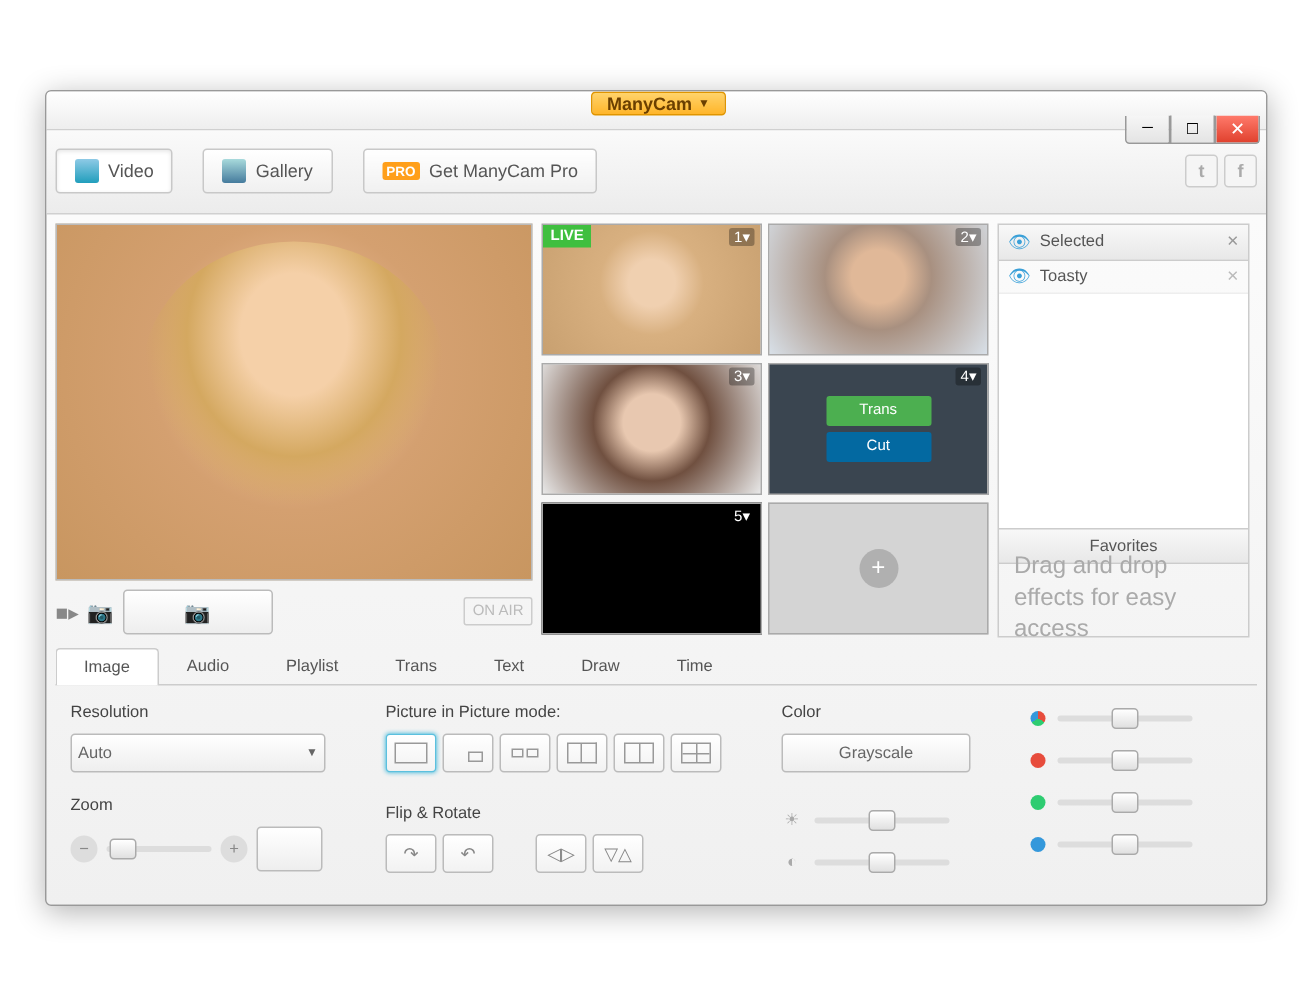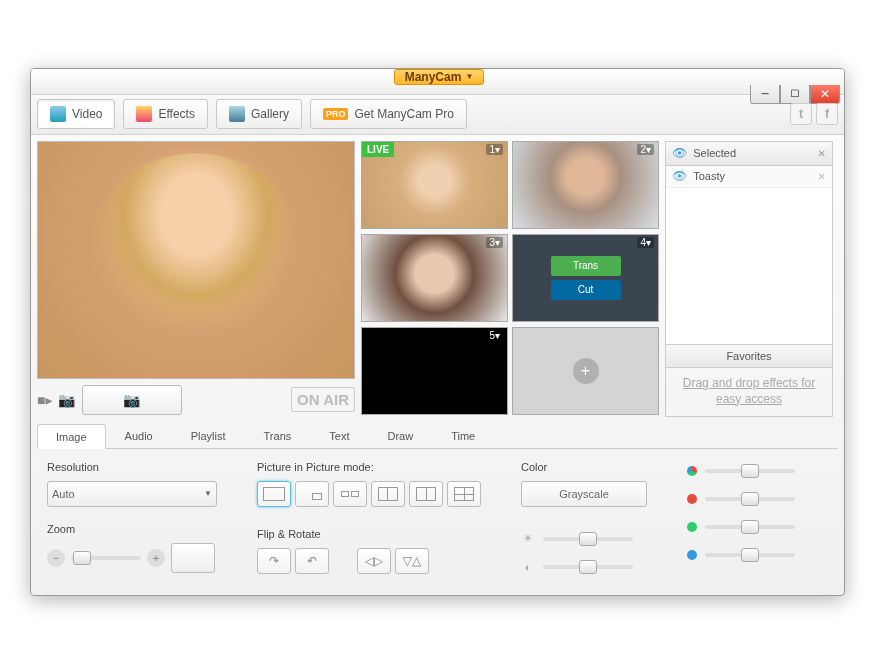--- a/index.html
+++ b/index.html
@@ -5,36 +5,36 @@
 * { box-sizing: border-box; margin: 0; padding: 0; font-family: "Segoe UI", Tahoma, sans-serif; }
 body { background: #fff; display: flex; align-items: center; justify-content: center; height: 663px; }
 .window { width: 815px; border: 1px solid #999; border-radius: 4px; overflow: hidden; box-shadow: 0 4px 20px rgba(0,0,0,0.3); background: linear-gradient(#fdfdfd,#f0f0f0); }
 .titlebar { height: 26px; background: linear-gradient(#fff,#eee); display: flex; align-items: center; border-bottom: 1px solid #d0d0d0; flex-direction: column; }
 .app-btn { margin-left: 3px; height: 20px; padding: 0 10px; background: linear-gradient(#ffd36b,#ffb52a); border: 1px solid #e09500; border-radius: 3px; display: flex; align-items: center; gap: 4px; font-size: 12px; color: #6b3f00; font-weight: bold; cursor: pointer; }
 .app-btn .chev { font-size: 8px; }
 .win-controls { margin-left: auto; display: flex; }
 .win-btn { width: 30px; height: 19px; border: 1px solid #999; border-top: none; display: flex; align-items: center; justify-content: center; font-size: 10px; background: linear-gradient(#f6f6f6,#e4e4e4); }
 .win-btn.min { border-radius: 0 0 0 3px; }
 .win-btn.close { background: linear-gradient(#ff7a6b,#e0412e); color: #fff; font-size: 12px; border-radius: 0 0 3px 0; margin-right: 4px; }
-.toolbar { height: 40px; display: flex; align-items: center; padding: 0 6px; gap: 8px; background: linear-gradient(#fafafa,#ececec); border-bottom: 1px solid #d0d0d0; }
+.toolbar { height: 56px; display: flex; align-items: center; padding: 0 6px; gap: 20px; background: linear-gradient(#fafafa,#ececec); border-bottom: 1px solid #d0d0d0; }
 .tool-btn { height: 30px; padding: 0 12px; background: linear-gradient(#fff,#f0f0f0); border: 1px solid #c8c8c8; border-radius: 3px; display: flex; align-items: center; gap: 6px; font-size: 12px; color: #555; cursor: pointer; }
 .tool-btn.active { background: #fff; box-shadow: inset 0 1px 3px rgba(0,0,0,0.1); }
 .tool-btn.pro { color: #555; }
 .pro-badge { background: #ff9f1a; color: #fff; font-size: 9px; font-weight: bold; padding: 1px 3px; border-radius: 2px; }
 .social { margin-left: auto; display: flex; gap: 4px; }
 .social-btn { width: 22px; height: 22px; border: 1px solid #ccc; background: #f5f5f5; border-radius: 3px; display: flex; align-items: center; justify-content: center; font-size: 12px; color: #aaa; font-weight: bold; }
 .content { display: flex; padding: 6px; gap: 6px; }
 .left-col { width: 318px; }
 .preview { width: 318px; height: 238px; border: 1px solid #bbb; background: #d8c4a8; position: relative; overflow: hidden; }
 .face-sim { position: absolute; inset: 0; background: radial-gradient(circle at 50% 40%, #f0c4a0 0%, #e8b890 20%, #d4a070 45%, #c89660 100%); }
 .hair-sim { position: absolute; top: 5%; left: 18%; right: 18%; height: 75%; background: radial-gradient(ellipse at 50% 35%, #f5d0a8 25%, #d4a860 50%, transparent 70%); border-radius: 50% 50% 40% 40%; }
 .preview-controls { height: 34px; display: flex; align-items: center; gap: 6px; margin-top: 4px; }
 .pv-icon { font-size: 14px; color: #888; }
 .snap-btn { width: 100px; height: 30px; background: linear-gradient(#fff,#eee); border: 1px solid #bbb; border-radius: 3px; display: flex; align-items: center; justify-content: center; font-size: 14px; color: #666; cursor: pointer; }
-.onair { margin-left: auto; font-size: 15px; font-weight: bold; color: #bbb; border: 1px solid #ccc; padding: 3px 5px; border-radius: 2px; }
+.onair { margin-left: auto; font-size: 10px; font-weight: normal; color: #bbb; border: 1px solid #ccc; padding: 3px 5px; border-radius: 2px; }
 .grid { width: 298px; display: grid; grid-template-columns: 1fr 1fr; gap: 4px; }
 .tile { height: 88px; border: 1px solid #aaa; position: relative; background: #888; overflow: hidden; }
 .tile .num { position: absolute; top: 2px; right: 4px; font-size: 10px; color: #fff; background: rgba(0,0,0,0.3); padding: 0 3px; border-radius: 2px; }
 .tile.live::before { content: "LIVE"; position: absolute; top: 0; left: 0; background: #3fbf3f; color: #fff; font-size: 10px; font-weight: bold; padding: 2px 5px; }
 .tile1 { background: radial-gradient(circle at 50% 45%, #f0d0b0 18%, #d8b080 40%, #c8a070 100%); }
 .tile2 { background: radial-gradient(circle at 50% 40%, #e0b898 20%, #a89080 40%, #d8e0e8 100%); }
 .tile3 { background: radial-gradient(circle at 50% 45%, #e8c8b0 22%, #705040 45%, #e8e8e8 100%); }
 .tile4 { background: #3a4550; display: flex; flex-direction: column; align-items: center; justify-content: center; gap: 4px; }
 .tile4-btn { width: 70px; height: 20px; font-size: 10px; color: #fff; display: flex; align-items: center; justify-content: center; border-radius: 2px; }
 .tile4-trans { background: #4caf50; }
@@ -42,21 +42,21 @@
 .tile5 { background: #000; }
 .tile-add { background: #d4d4d4; display: flex; align-items: center; justify-content: center; }
 .add-circ { width: 26px; height: 26px; border-radius: 50%; background: #b0b0b0; color: #fff; display: flex; align-items: center; justify-content: center; font-size: 16px; }
 .side { width: 168px; border: 1px solid #ccc; display: flex; flex-direction: column; }
 .side-hdr { height: 24px; background: linear-gradient(#f8f8f8,#e8e8e8); border-bottom: 1px solid #ccc; display: flex; align-items: center; padding: 0 6px; font-size: 11px; color: #555; }
 .side-hdr .x { margin-left: auto; color: #999; font-size: 10px; }
 .side-item { height: 22px; display: flex; align-items: center; padding: 0 6px; font-size: 11px; color: #555; border-bottom: 1px solid #eee; }
 .side-item .x { margin-left: auto; color: #bbb; font-size: 10px; }
 .side-fill { flex: 1; background: #fff; }
 .side-fav-hdr { height: 24px; background: linear-gradient(#f8f8f8,#e8e8e8); border-top: 1px solid #ccc; border-bottom: 1px solid #ccc; display: flex; align-items: center; justify-content: center; font-size: 11px; color: #555; }
-.side-fav-body { height: 48px; display: flex; align-items: center; justify-content: center; text-align: center; font-size: 12px; color: #aaa; padding: 0 10px; line-height: 1.3; text-decoration: underline; }
+.side-fav-body { height: 48px; display: flex; align-items: center; justify-content: center; font-size: 16px; color: #aaa; padding: 0 10px; line-height: 1.3; }
 .bottom { padding: 0 6px 6px; }
 .tabs { display: flex; border-bottom: 1px solid #ccc; }
 .tab { padding: 6px 18px; font-size: 11px; color: #555; border: 1px solid transparent; border-bottom: none; cursor: pointer; }
 .tab.active { background: #fff; border-color: #ccc; border-radius: 3px 3px 0 0; position: relative; top: 1px; }
 .settings { display: flex; gap: 40px; padding: 12px 10px; font-size: 11px; color: #555; }
 .col { display: flex; flex-direction: column; gap: 8px; }
 .label { color: #444; }
 .dropdown { width: 170px; height: 26px; border: 1px solid #bbb; background: linear-gradient(#fff,#eee); border-radius: 3px; display: flex; align-items: center; padding: 0 4px; font-size: 11px; color: #666; }
 .dropdown .chev { margin-left: auto; font-size: 8px; }
 .zoom-row { display: flex; align-items: center; gap: 6px; }
@@ -99,24 +99,20 @@
       <div class="win-btn close">✕</div>
     </div>
   </div>
 
   <div class="toolbar">
     <div class="tool-btn active">
       <span class="tool-icon icon-video"></span>
       <span>Video</span>
     </div>
     <div class="tool-btn">
-      <span class="tool-icon icon-effects"></span>
-      <span>Effects</span>
-    </div>
-    <div class="tool-btn">
       <span class="tool-icon icon-gallery"></span>
       <span>Gallery</span>
     </div>
     <div class="tool-btn pro">
       <span class="pro-badge">PRO</span>
       <span>Get ManyCam Pro</span>
     </div>
     <div class="social">
       <div class="social-btn">t</div>
       <div class="social-btn">f</div>

